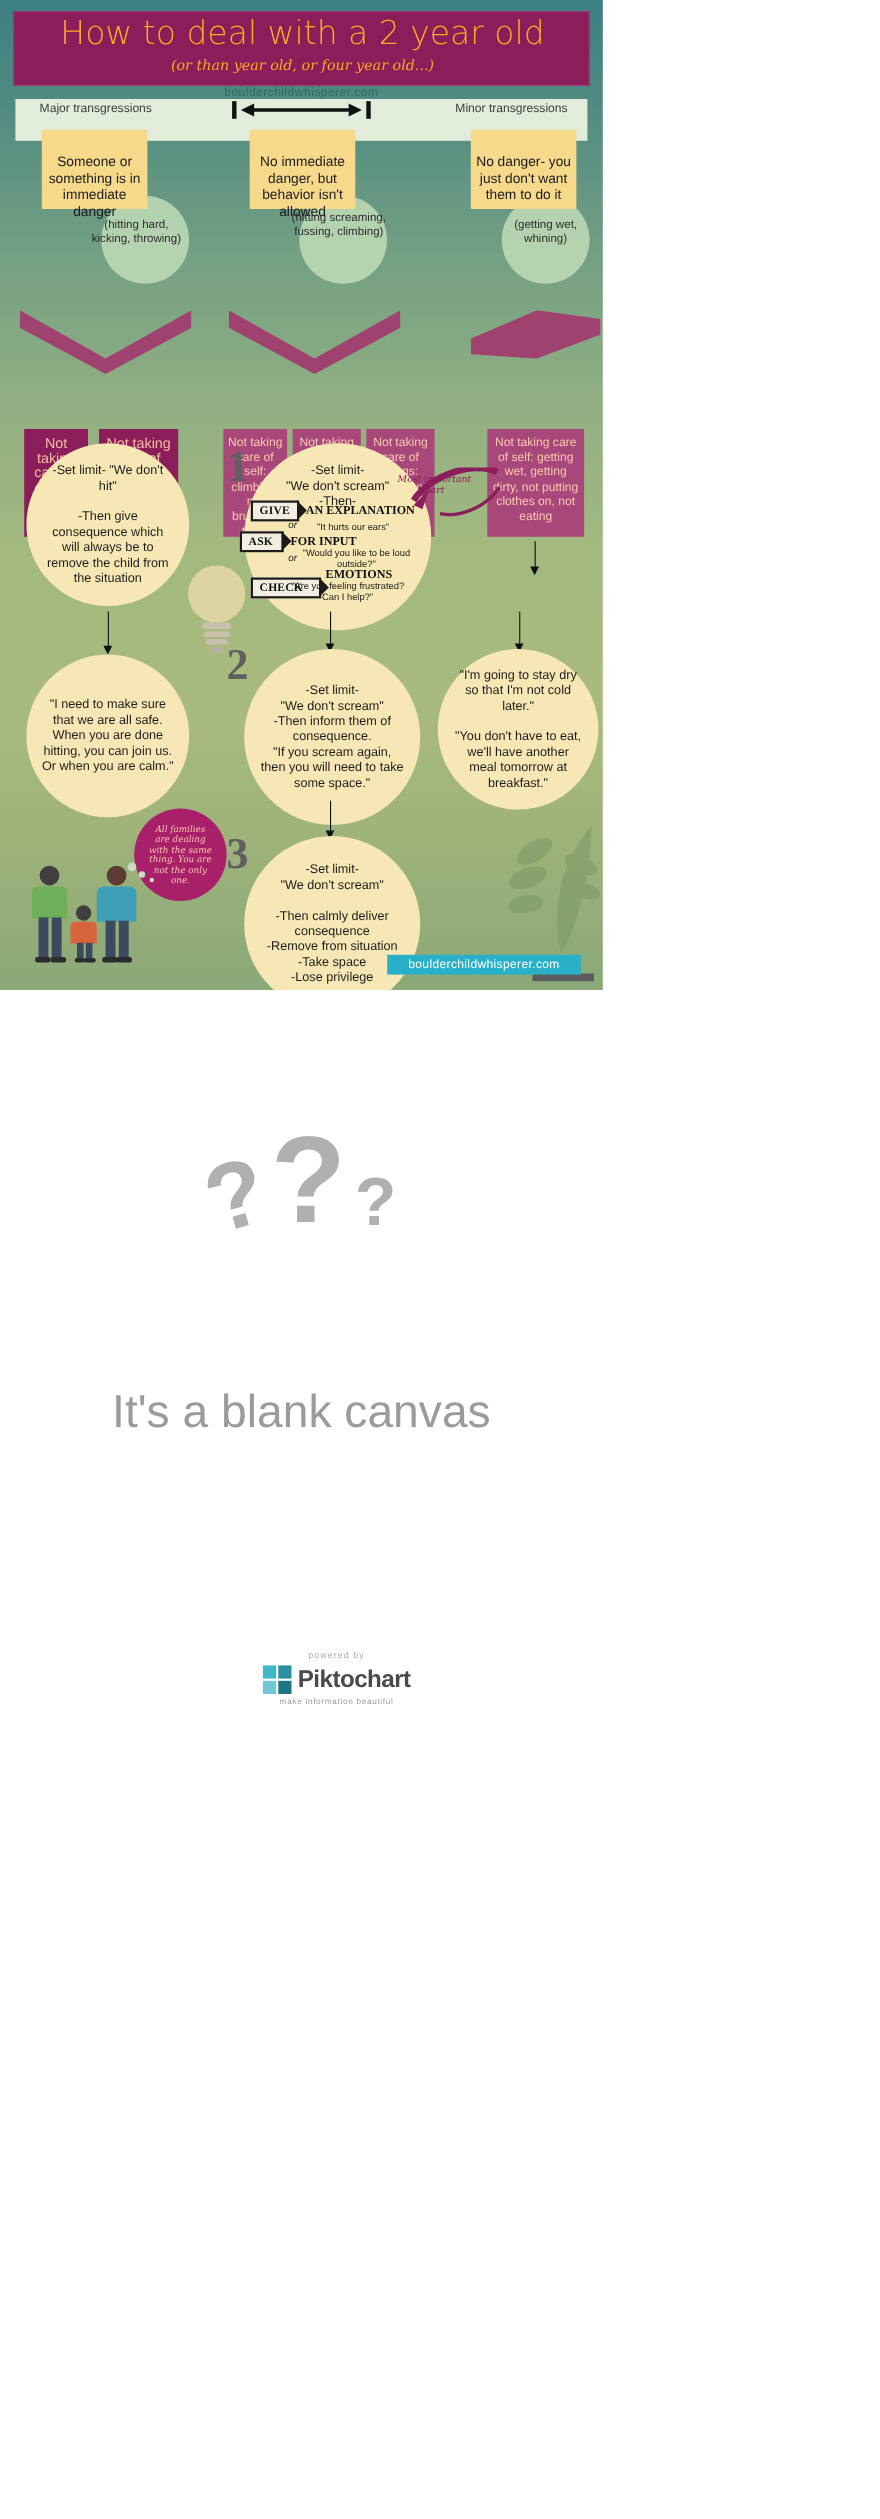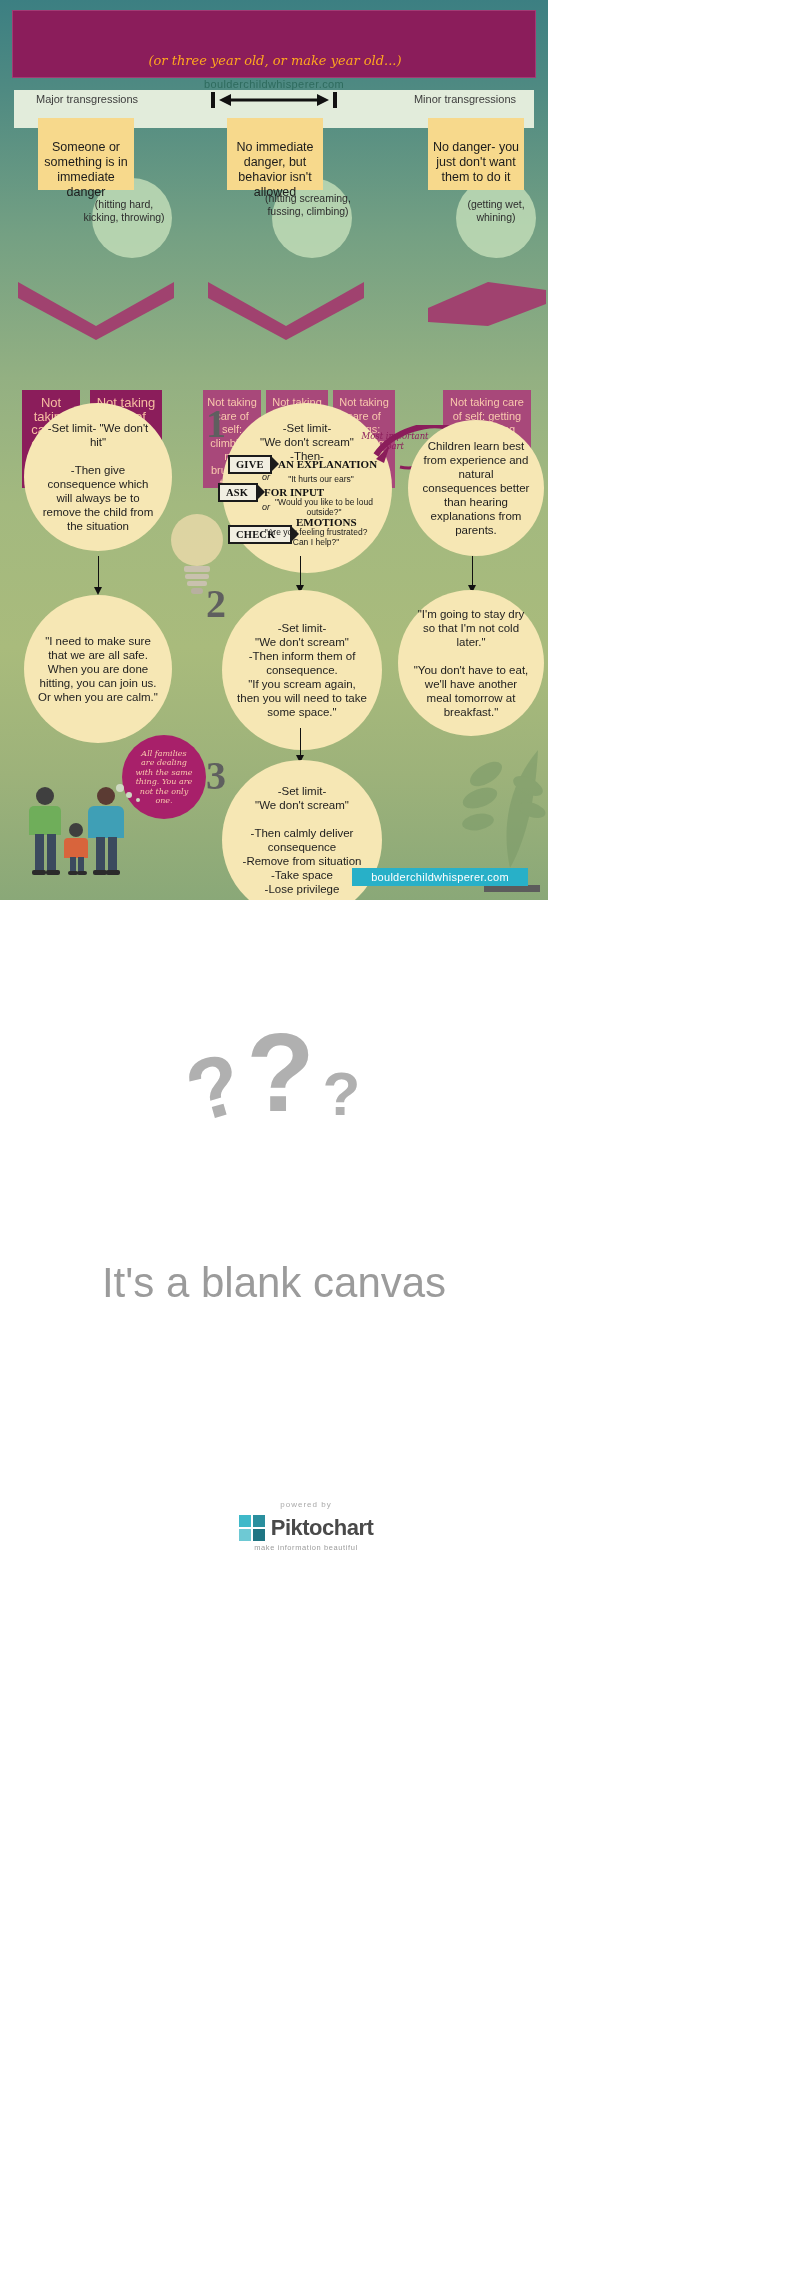--- a/index.html
+++ b/index.html
@@ -418,21 +418,22 @@
   }
 </style>
 </head>
 <body>
 
 <div id="page">
 
   <div id="infographic">
 
     <div class="title-banner">
-      <div class="title-sub">(or three year old, or make year old...)</div>
+      <div class="title-main">How to deal with a 2 year old</div>
+      <div class="title-sub">(or than year old, or four year old...)</div>
     </div>
     <div class="url-top">boulderchildwhisperer.com</div>
 
     <div class="scale-bar">
       <span class="scale-left">Major transgressions</span>
       <span class="scale-right">Minor transgressions</span>
       <svg class="scale-arrow" viewBox="0 0 130 20">
         <rect x="2" y="2" width="4" height="16" fill="#111"></rect>
         <rect x="124" y="2" width="4" height="16" fill="#111"></rect>
         <line x1="16" y1="10" x2="114" y2="10" stroke="#111" stroke-width="3"></line>
@@ -529,23 +530,20 @@
     <div class="ccircle" id="cc-M3">
       <span style="white-space:pre-line;">-Set limit-
 "We don't scream"
 
 -Then calmly deliver consequence
 -Remove from situation
 -Take space
 -Lose privilege</span>
     </div>
 
-    <div class="ccircle" id="cc-R1">
-      <span style="white-space:pre-line;">Children learn best from experience and natural consequences better than hearing explanations from parents.</span>
-    </div>
     <div class="varrow" style="left:472px; top:556px; height:30px;"></div>
     <div class="ccircle" id="cc-R2">
       <span style="white-space:pre-line;">"I'm going to stay dry so that I'm not cold later."
 
 "You don't have to eat, we'll have another meal tomorrow at breakfast."</span>
     </div>
 
     <svg class="bulb" viewBox="0 0 58 88">
       <circle cx="29" cy="32" r="26" fill="#e8d8a8" opacity="0.85"></circle>
       <rect x="16" y="58" width="26" height="6" rx="2" fill="#c9c1ae"></rect>

